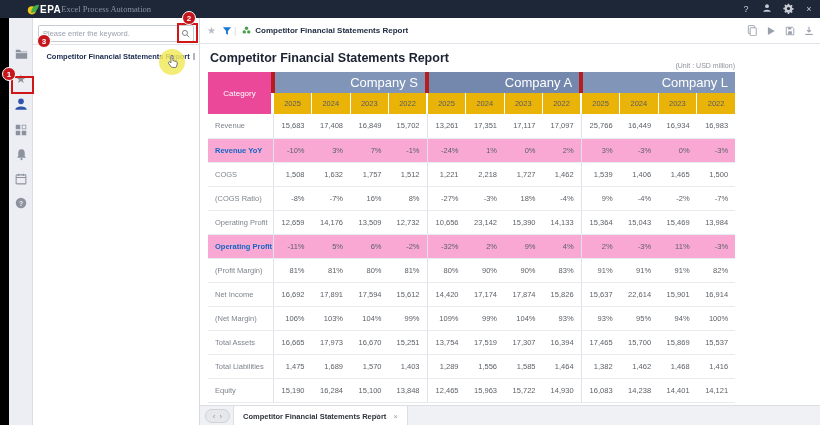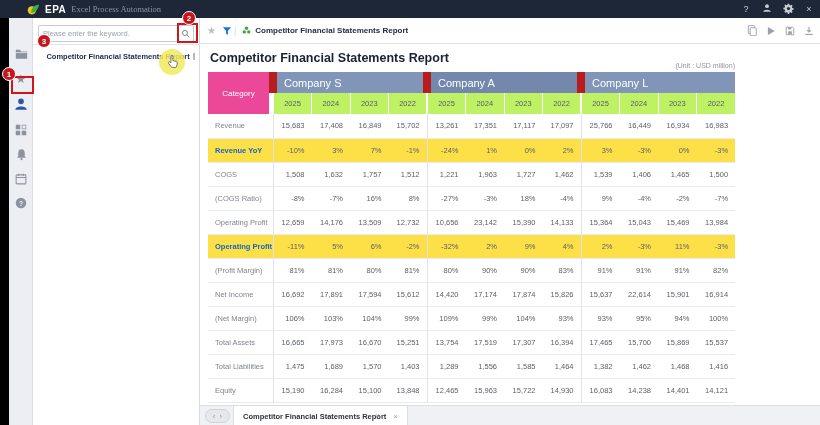--- a/index.html
+++ b/index.html
@@ -1,21 +1,21 @@
 <!DOCTYPE html>
 <html><head>
 <meta charset="utf-8">
 <style>
   * { margin:0; padding:0; box-sizing:border-box; }
   html,body { width:820px; height:425px; overflow:hidden; }
   body { font-family:"Liberation Sans","DejaVu Sans",sans-serif; background:#fff; position:relative; }
 
   
   .topbar { position:absolute; left:0; top:0; width:820px; height:18px; background:#1e2737; display:flex; align-items:center; }
-  .brand { display:flex; align-items:center; gap:5px; margin-left:27px; }
+  .brand { display:flex; align-items:center; margin-left:27px; }
   .brand-initials { color:#fff; font-weight:bold; font-size:10px; letter-spacing:.5px; }
   .brand-name { color:#8a92a2; font-size:8.5px;font-family:Liberation Serif, serif; }
   .topbar-right { position:absolute; right:5px; top:0; height:18px; display:flex; align-items:center; gap:9px; }
   .topbar-right .tbi { color:#c6cbd4; font-size:9px; width:12px; text-align:center; cursor:default; }
 
   
   .black-strip { position:absolute; left:0; top:18px; width:9px; height:407px; background:#000; }
   .iconbar { position:absolute; left:9px; top:18px; width:24px; height:407px; background:#eceef3; border-right:1px solid #d9dce2; }
   .iconbar .ico { position:absolute; left:0; width:24px; text-align:center; color:#8d939e; }
   .iconbar svg { display:block; margin:0 auto; }
@@ -43,30 +43,30 @@
   .unit-note { position:absolute; left:335px; top:44px; width:200px; text-align:right; font-size:7px; color:#8d929b; }
 
   
   .tablewrap { position:absolute; left:8px; top:54px; }
   table.rpt { border-collapse:collapse; table-layout:fixed; width:527px; }
   table.rpt col.c-cat { width:65px; }
   table.rpt col.c-d { width:38.5px; }
   .rpt th, .rpt td { font-weight:normal; font-size:7.5px; padding:0 7px; overflow:hidden; white-space:nowrap; }
   .rpt thead tr { height:21px; }
   .rpt th.cat { background:#ec4899; color:#fff; font-size:8px; border-right:2px solid #fff; }
-  .rpt th.co { color:#fff; font-size:11px; text-align:left; border-left:8px solid #b91c1c; }
+  .rpt th.co { color:#fff; font-size:13px; text-align:right; border-left:4px solid #b91c1c; }
   .rpt th.co.shade-0, .rpt th.co.shade-2 { background:#8195b8; }
   .rpt th.co.shade-1 { background:#7388ac; }
-  .rpt th.yr { background:#bef264; color:#575c66; text-align:center; border-left:1px solid #fff; }
+  .rpt th.yr { background:#eab308; color:#575c66; text-align:center; border-left:1px solid #fff; }
   .rpt th.yr.grp { border-left:2px solid #fff; }
   .rpt tbody tr { height:24px; }
   .rpt tbody td { border-bottom:1px solid #eaebef; color:#5c6168; text-align:right; }
   .rpt tbody td.lbl { text-align:left; color:#7e848e; }
   .rpt tbody td.grp { border-left:1px solid #dfe2e8;margin-top:24px; }
-  .rpt tbody tr.yoy td { background:#fde047; }
+  .rpt tbody tr.yoy td { background:#f9a8d4; }
   .rpt tbody tr.yoy td.lbl { color:#1565c5; font-weight:bold; }
 
   
   .bottombar { position:absolute; left:200px; top:405px; width:620px; height:20px; background:#f0f1f4; border-top:1px solid #dcdee3; }
   .bb-nav { position:absolute; left:5px; top:3px; width:25px; height:14px; background:#e6e8ec; border:1px solid #cfd2d8; border-radius:7px; display:flex; align-items:center; justify-content:center; gap:4px; color:#8f959e; font-size:8px; cursor:pointer; }
   .bb-tab { position:absolute; left:33px; top:0; height:20px; background:#fff; border-left:1px solid #dcdee3; border-right:1px solid #dcdee3; display:flex; align-items:center; gap:7px; padding:0 9px; cursor:pointer; }
   .bb-tab .t { font-size:7.5px; font-weight:bold; color:#2c313a; white-space:nowrap; }
   .bb-close { color:#9aa0a8; font-size:8px; }
   .bb-extra-close { position:absolute; left:175px; top:5px; color:#9aa0a8; font-size:8px; cursor:pointer; }
 
@@ -287,21 +287,21 @@
             <td>0%</td>
             <td>-3%</td>
           </tr>
           <tr class="normal">
             <td class="lbl">COGS</td>
             <td class="grp">1,508</td>
             <td>1,632</td>
             <td>1,757</td>
             <td>1,512</td>
             <td class="grp">1,221</td>
-            <td>1,963</td>
+            <td>2,218</td>
             <td>1,727</td>
             <td>1,462</td>
             <td class="grp">1,539</td>
             <td>1,406</td>
             <td>1,465</td>
             <td>1,500</td>
           </tr>
           <tr class="ratio">
             <td class="lbl">(COGS Ratio)</td>
             <td class="grp">-8%</td>

